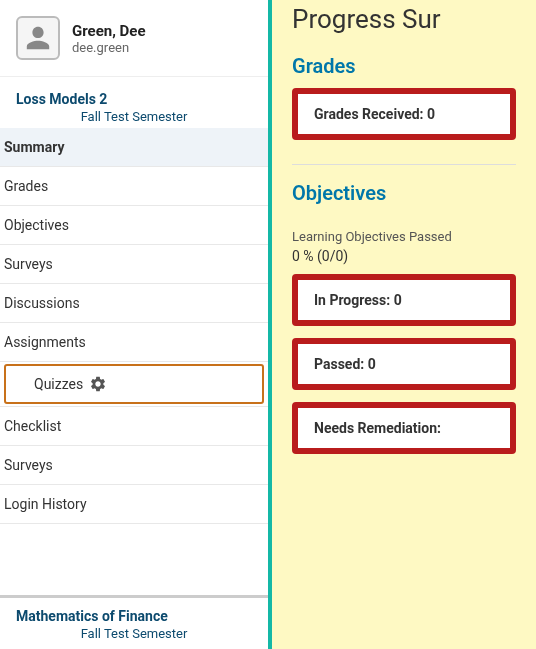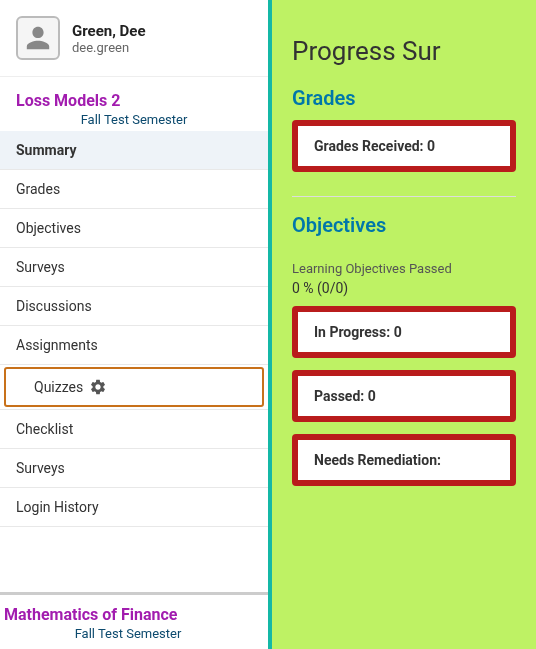--- a/index.html
+++ b/index.html
@@ -66,22 +66,22 @@
       color: #666;
     }
 
     
     .course-section {
       padding: 14px 16px 4px 16px;
     }
 
     .course-title {
       font-weight: 700;
-      font-size: 16px;
-      color: #a21caf;
+      font-size: 14px;
+      color: #0c4a6e;
     }
 
     .course-semester {
       font-size: 13px;
       color: #0c4a6e;
       margin-top: 2px;
       text-align: center;
     }
 
     
@@ -91,21 +91,21 @@
       overflow-y: auto;
     }
 
     .nav-item {
       border-bottom: 1px solid #e8e8e8;
     }
 
     .nav-item a, .nav-item .nav-link {
       display: flex;
       align-items: center;
-      padding: 11px 16px;
+      padding: 11px 4px;
       color: #333;
       text-decoration: none;
       font-size: 14px;
       cursor: pointer;
     }
 
     .nav-item.active a, .nav-item.active .nav-link {
       background: #eef3f8;
       font-weight: 700;
       color: #333;
@@ -125,31 +125,31 @@
     }
 
     .quiz-icon svg {
       width: 18px;
       height: 18px;
       fill: #555;
     }
 
     
     .course-section-2 {
-      padding: 10px 16px 8px 4px;
+      padding: 10px 16px 8px 16px;
       border-top: 3px solid #ccc;
       margin-top: 4px;
     }
 
     
     .main-content {
       flex: 1;
-      padding: 36px 20px;
+      padding: 4px 20px;
       overflow-y: auto;
-      background: #bef264;
+      background: #fef9c3;
     }
 
     .page-title {
       font-size: 26px;
       font-weight: 400;
       color: #333;
       margin-bottom: 20px;
       white-space: nowrap;
     }
 

